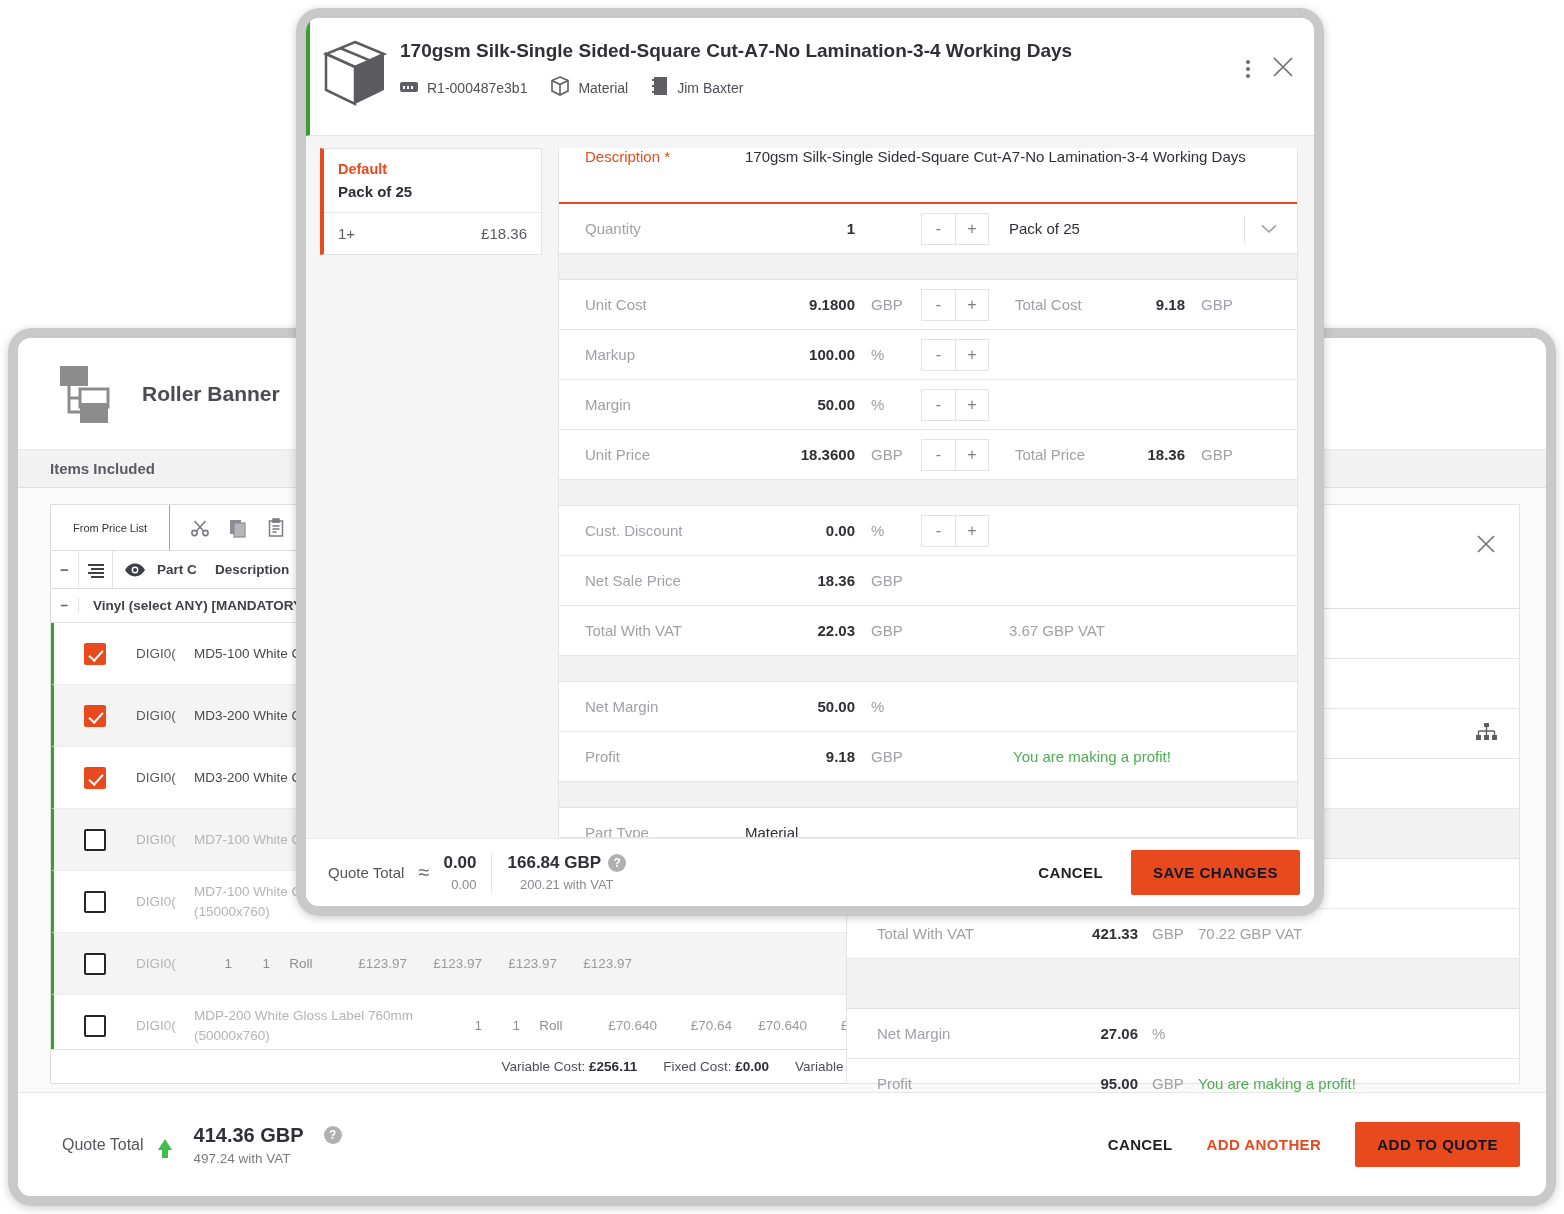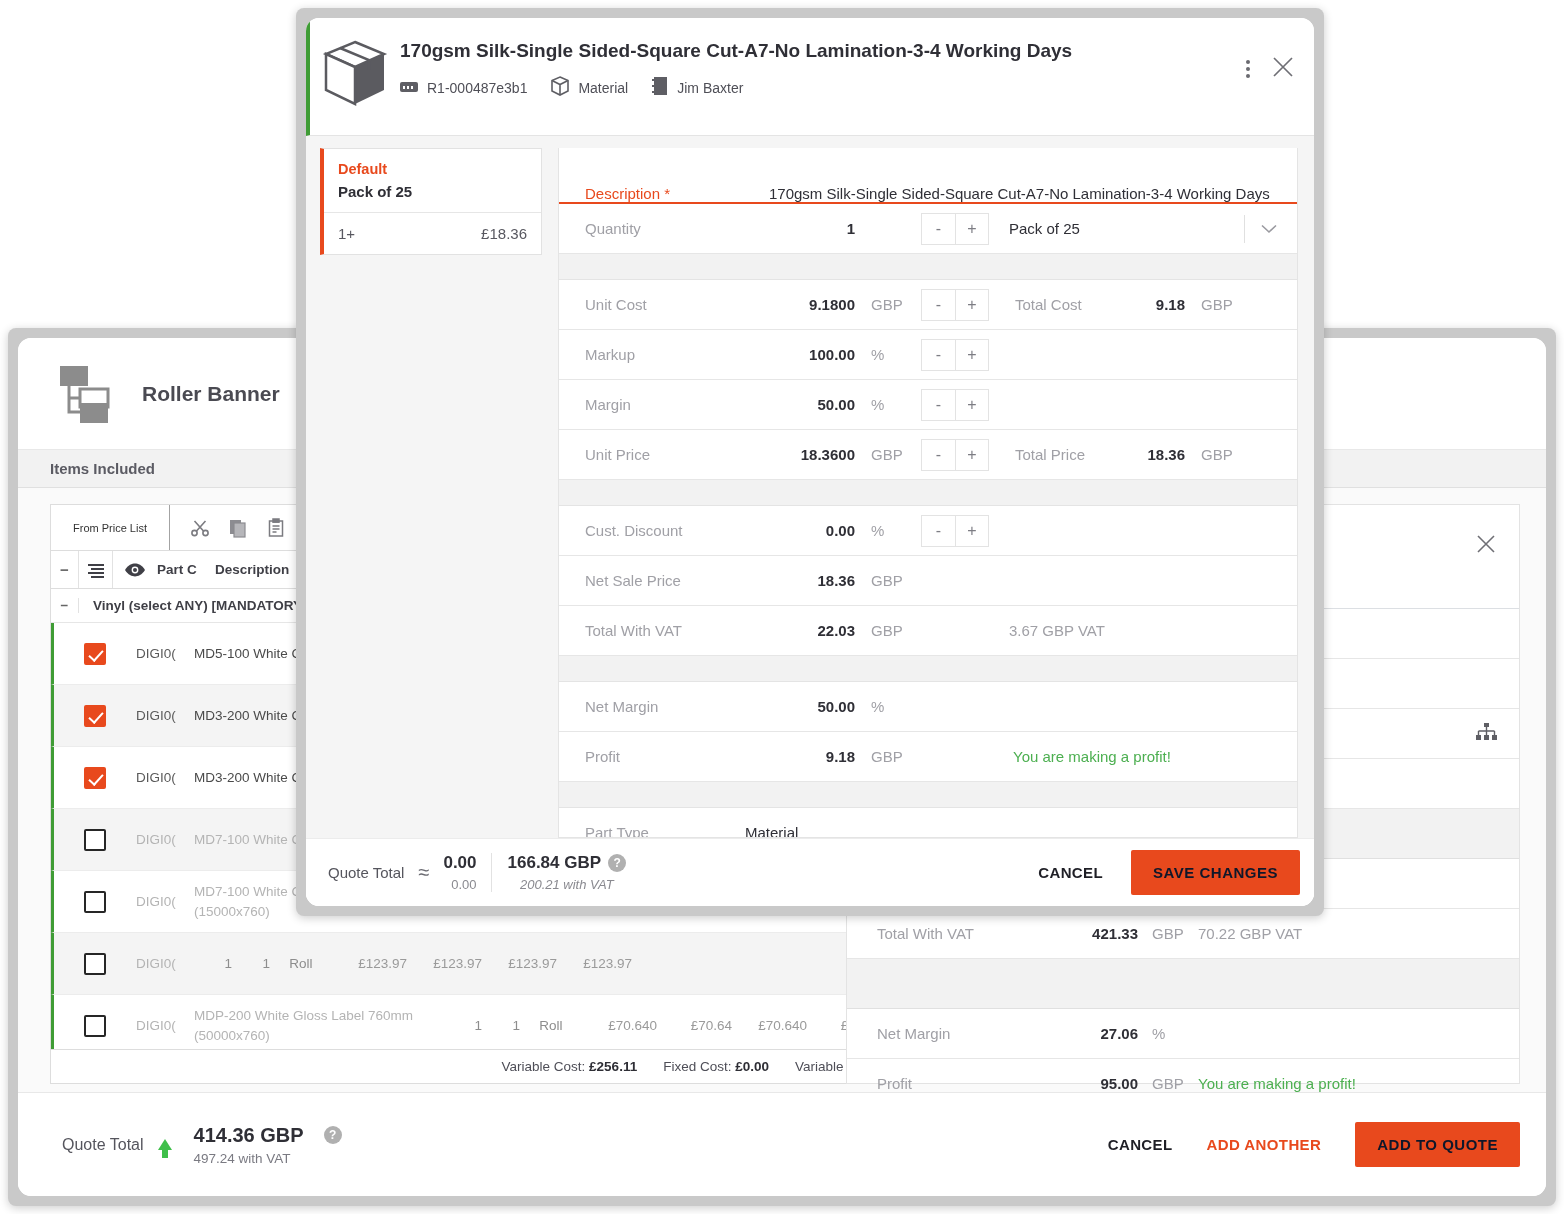--- a/index.html
+++ b/index.html
@@ -8,21 +8,21 @@
     background: #ffffff;
     font-family: "Liberation Sans", sans-serif;
     overflow: hidden;
   }
   #stage { position: relative; width: 1564px; height: 1214px; background:#fff; }
 
   
   .device {
     position: absolute;
     background: #c9c9c9;
-    border-radius: 8px;
+    border-radius: 24px;
     padding: 10px;
     box-shadow: 0 2px 10px rgba(0,0,0,.20);
   }
   .device > .screen {
     width: 100%; height: 100%;
     background: #ffffff;
     border-radius: 13px;
     overflow: hidden;
     position: relative;
   }
@@ -191,39 +191,39 @@
   .f-row .lbl2 { width:126px; padding-left:26px; color:#a0a0a6; }
   .f-row .val2 { width:70px; text-align:right; color:#2f2f36; font-weight:bold; }
   .f-row .cur2 { padding-left:16px; color:#a0a0a6; }
   .f-row .note { padding-left:92px; color:#a0a0a6; }
   .f-row .note.green { color:#4caf50; padding-left:96px; }
   .f-row .plain { color:#2f2f36; }
   .f-row .selval { flex:1; color:#2f2f36; padding-left:20px; }
   .f-row .chev { margin-left:auto; padding-right:20px; border-left:1px solid #e0e0e0; height:28px; display:flex; align-items:center; padding-left:16px; color:#9a9aa0; }
 
   .desc-row {
-    display:flex; align-items:flex-end; height:56px; padding-left:26px;
-    border-bottom:2px solid #e8491d; font-size:15px; background:#fff;gap:24px;
+    display:flex; align-items:flex-start; height:56px; padding-left:26px;
+    border-bottom:2px solid #e8491d; font-size:15px; background:#fff;
   }
   .desc-row .lbl { width:160px; color:#e8491d; }
   .desc-row .dval { color:#2f2f36; }
 
   .fm-foot {
     position:absolute; left:0; right:0; bottom:0; height:68px; background:#fff;
     border-top:1px solid #ececec; display:flex; align-items:center; padding:0 14px 0 22px;
   }
   .foot-qt { display:flex; align-items:center; }
   .foot-qt .lab { font-size:15px; color:#55555d; margin-right:14px; }
   .approx { font-size:20px; color:#6b6b72; margin-right:14px; }
   .foot-col { text-align:right; padding-right:14px; border-right:1px solid #e2e2e2; }
   .foot-col .t { font-size:17px; font-weight:bold; color:#2f2f36; }
   .foot-col .b { font-size:13px; color:#8a8a90; margin-top:4px; }
   .foot-col2 { padding-left:16px; }
   .foot-col2 .t { font-size:17px; font-weight:bold; color:#2f2f36; display:flex; align-items:center; gap:7px;}
-  .foot-col2 .b { font-size:13px; color:#8a8a90; margin-top:4px; text-align:center;font-style:italic;}
+  .foot-col2 .b { font-size:13px; color:#8a8a90; margin-top:4px; text-align:center;}
   .fm-foot-actions { margin-left:auto; display:flex; align-items:center; gap:28px; }
 </style>
 </head>
 <body>
 
 <div id="stage">
 
   <div class="device" id="back-window">
     <div class="screen">
 

